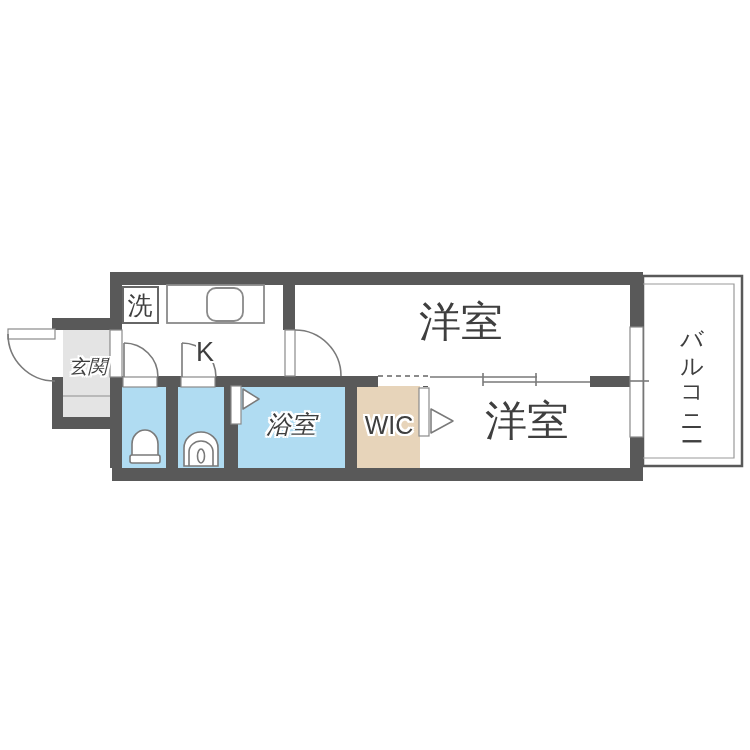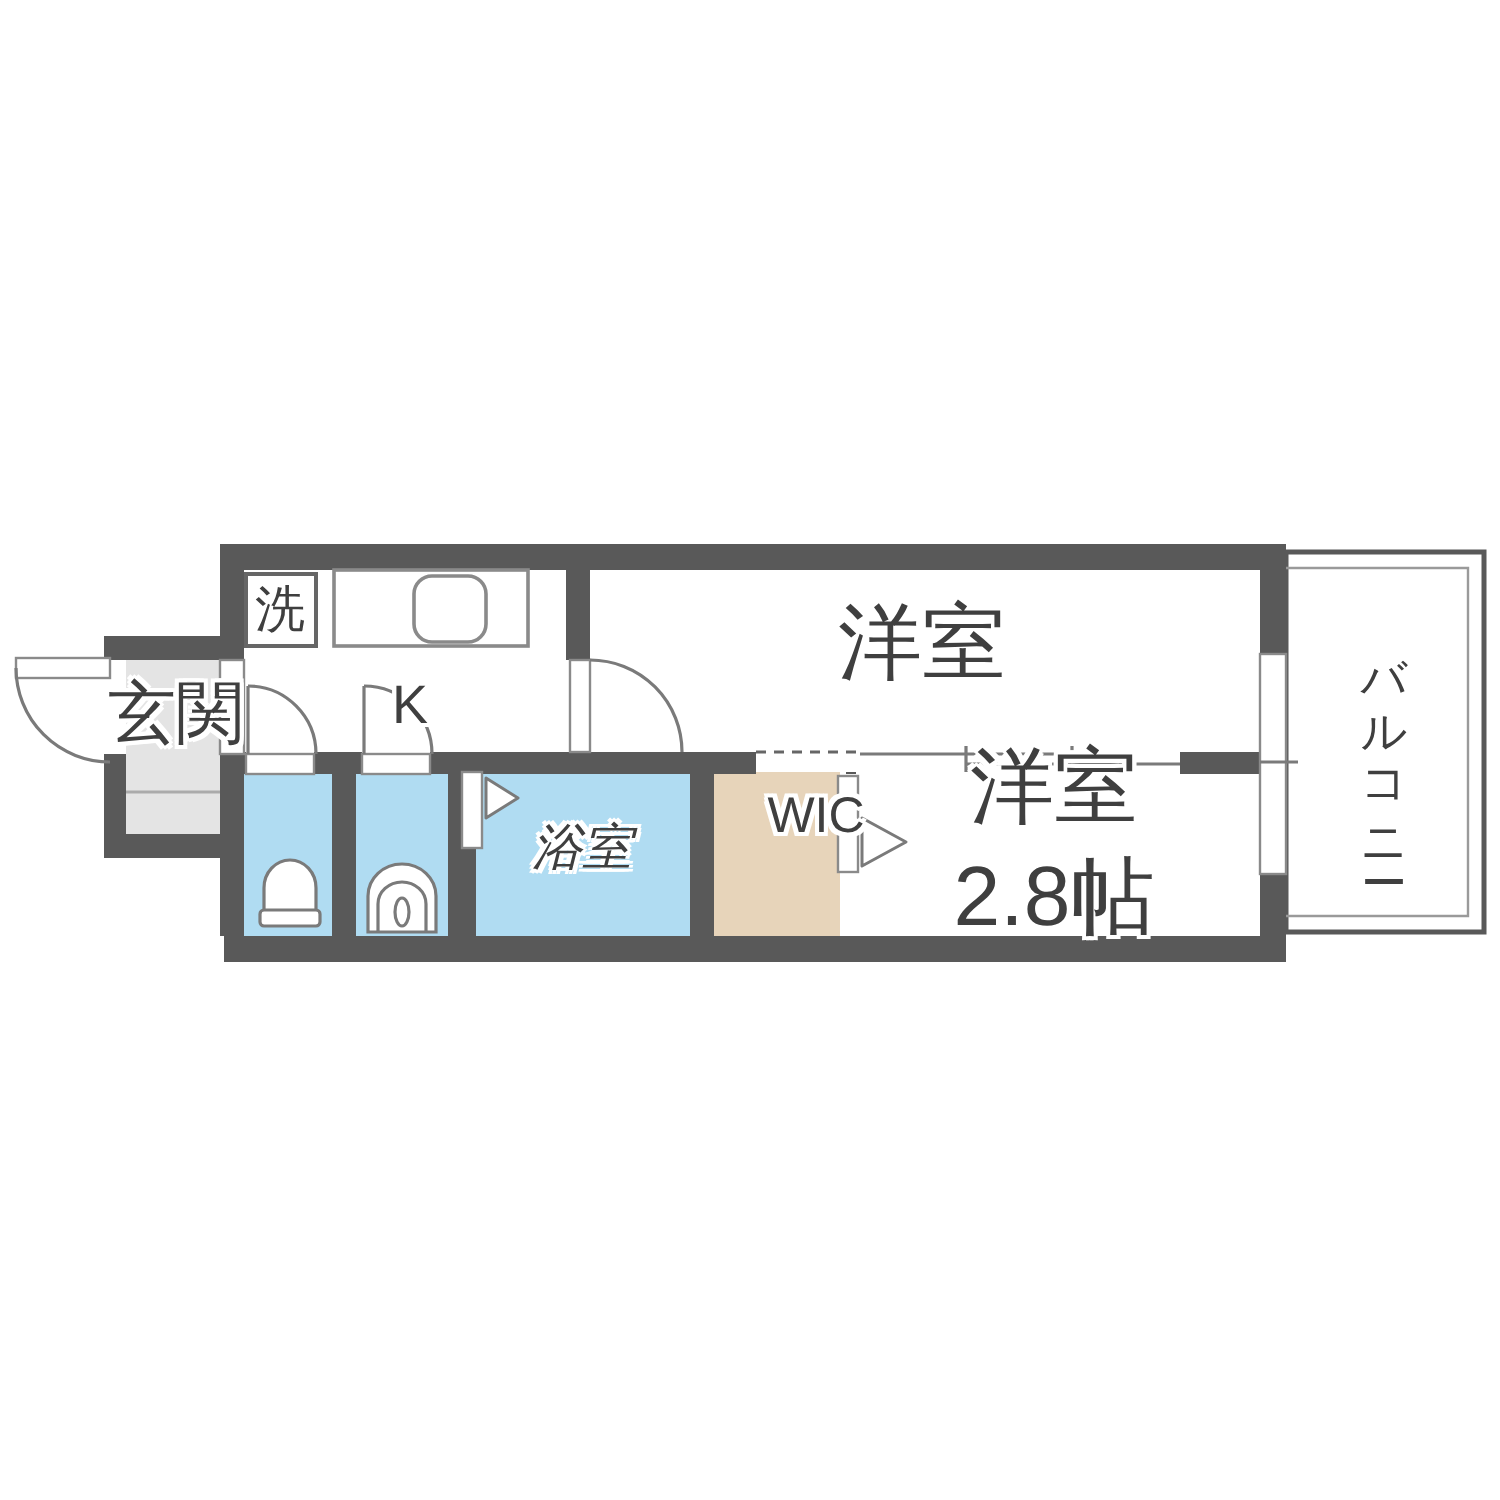--- a/index.html
+++ b/index.html
@@ -111,29 +111,28 @@
     <rect x="207" y="288" width="36" height="33" rx="9" fill="#ffffff" stroke="#8a8a8a" stroke-width="1.8"></rect>
 
     <path class="fixture" d="M 132 458 V 444 A 13 14 0 0 1 158 444 V 458 Z"></path>
     <rect class="fixture" x="130" y="455" width="30" height="8" rx="2"></rect>
 
     <path class="fixture" d="M 184 466 V 448 A 17 16 0 0 1 218 448 V 466 Z"></path>
     <path class="ln" d="M 189 466 V 452 A 12 11 0 0 1 213 452 V 466"></path>
     <ellipse class="fixture" cx="201" cy="456" rx="3.5" ry="7"></ellipse>
   </svg>
 
-  <div class="lbl lbl-sm" style="left:88px;top:357px;font-size:34px;">玄関</div>
+  <div class="lbl lbl-sm" style="left:88px;top:367px;font-size:19px;font-style:italic;">玄関</div>
   <div class="lbl lbl-sm" style="left:140px;top:305px;">洗</div>
   <div class="lbl lbl-sm" style="left:205px;top:353px;font-size:27px;">K</div>
   <div class="lbl lbl-sm" style="left:291px;top:424px;font-style:italic;">浴室</div>
-  <div class="lbl lbl-sm" style="left:389px;top:408px;margin-left:19px;">WIC</div>
+  <div class="lbl lbl-sm" style="left:389px;top:425px;">WIC</div>
 
   <div class="lbl lbl-lg" style="left:461px;top:322px;">
     <div>洋室</div>
   </div>
 
   <div class="lbl lbl-lg" style="left:527px;top:421px;">
     <div>洋室</div>
-    <div>2.8帖</div>
   </div>
 
   <div class="lbl lbl-vert" style="left:692px;top:373px;">バルコニー</div>
 </div>
 
 </body></html>

